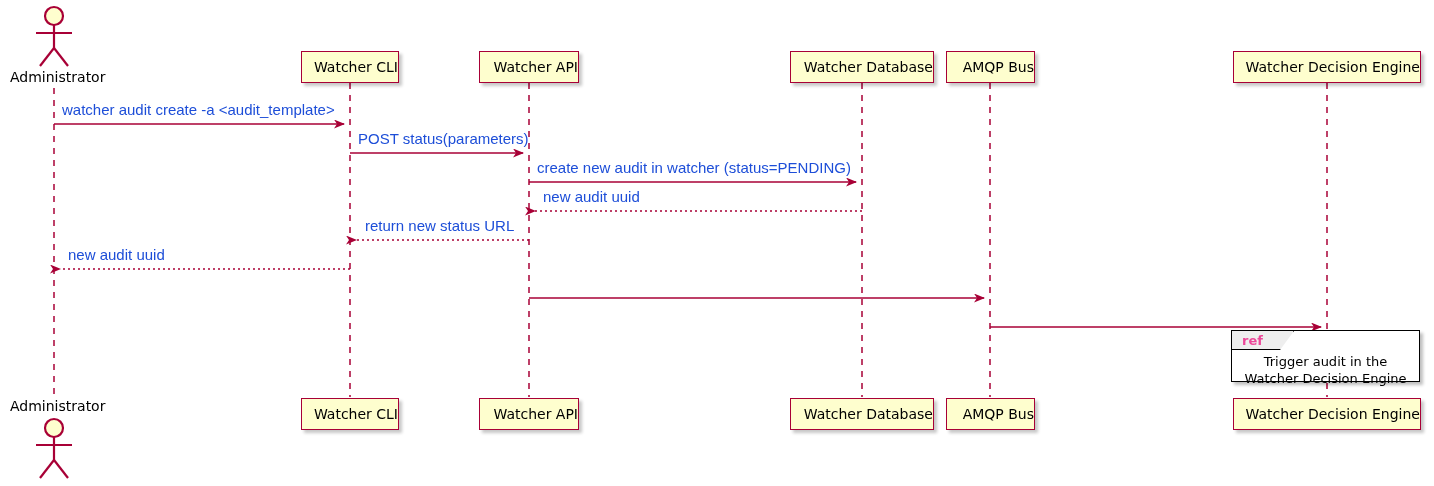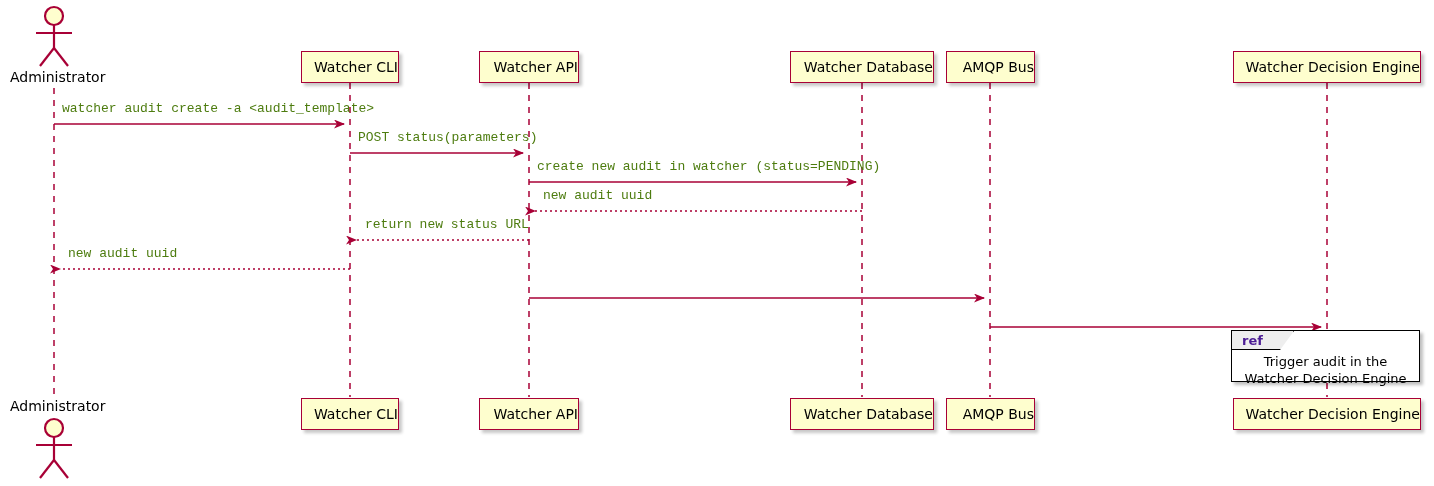--- a/index.html
+++ b/index.html
@@ -39,24 +39,24 @@
   }
   .actor-label {
     position: absolute;
     font-size: 14px;
     color: #000000;
     white-space: nowrap;
     font-family: "DejaVu Sans", sans-serif;
   }
   .msg-label {
     position: absolute;
-    font-size: 13px;
-    color: #4d7c0f;
+    font-size: 15px;
+    color: #1d4ed8;
     white-space: nowrap;
-    font-family: Liberation Mono, monospace;
+    font-family: Liberation Sans, sans-serif;
   }
   .ref-box {
     position: absolute;
     background: #ffffff;
     border: 1.5px solid #000000;
     box-shadow: 3px 3px 3px rgba(0,0,0,0.25);
     box-sizing: border-box;
   }
   .ref-tab {
     position: absolute;
@@ -77,21 +77,21 @@
     height: 19px;
     background: #ffffff;
     clip-path: polygon(100% 0, 100% 100%, 0 100%);
   }
   .ref-tab-label {
     position: absolute;
     left: 10px;
     top: 2px;
     font-size: 13px;
     font-weight: bold;
-    color: #4c1d95;
+    color: #ec4899;
     font-family: "DejaVu Sans", sans-serif;
   }
   .ref-body {
     position: absolute;
     left: 0;
     top: 22px;
     width: 100%;
     text-align: center;
     font-size: 13px;
     line-height: 17px;

